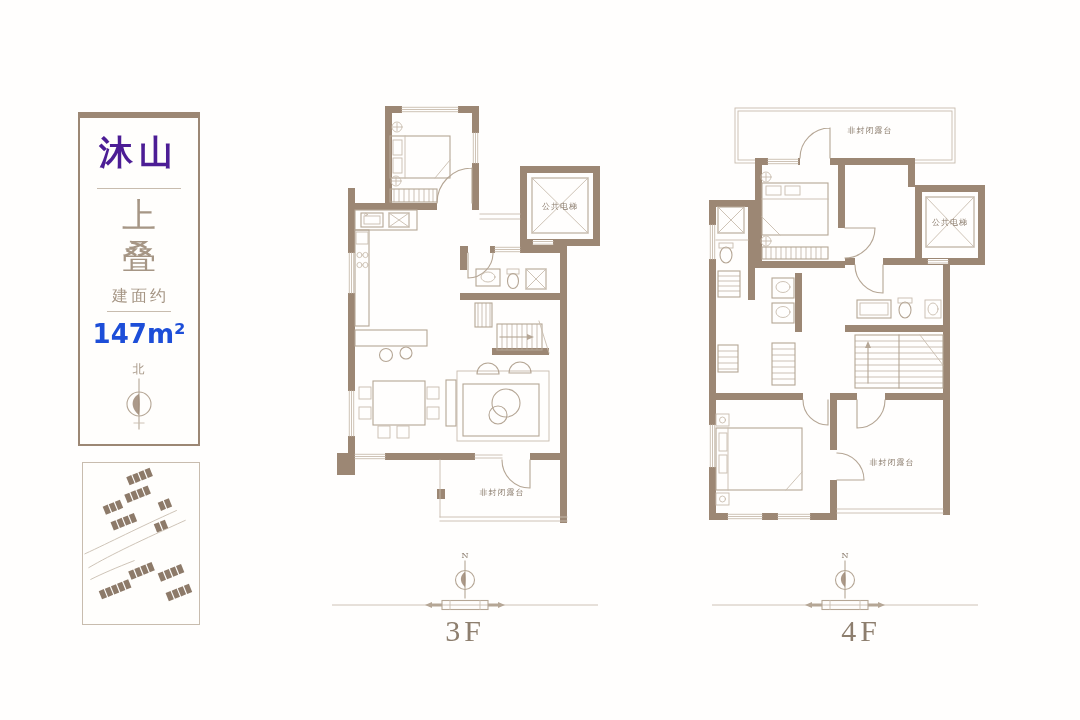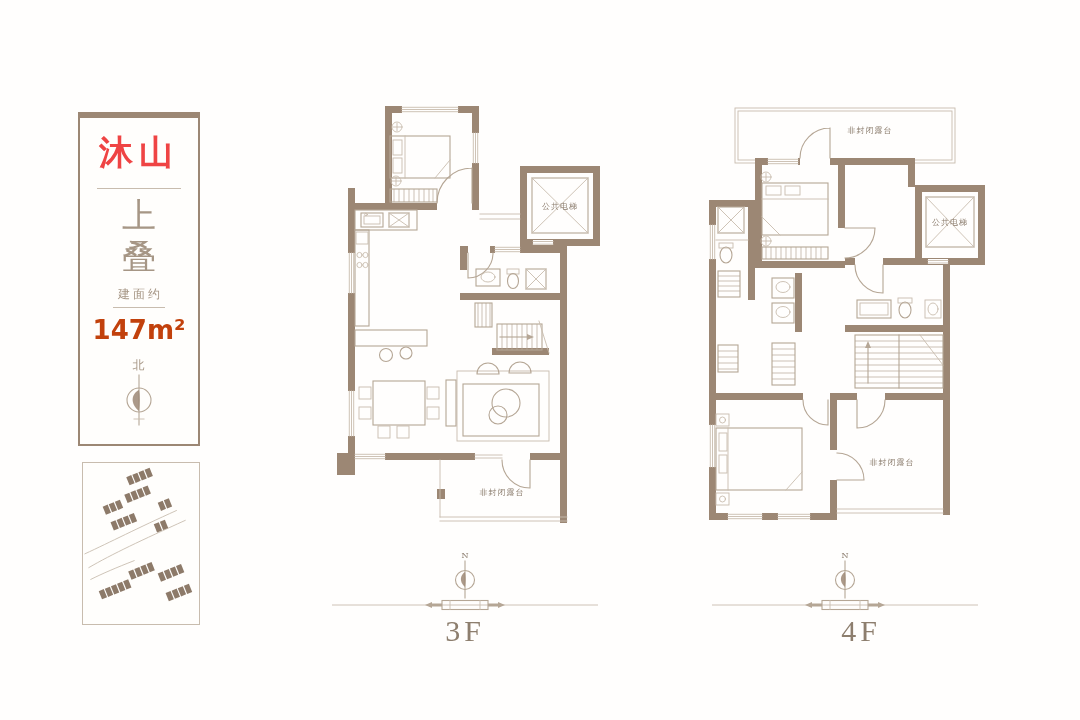--- a/index.html
+++ b/index.html
@@ -2,27 +2,27 @@
 <html><head>
 <meta charset="utf-8">
 <style>
   html,body{margin:0;padding:0;background:#ffffff;}
   .page{position:relative;width:1080px;height:720px;background:#fffefd;overflow:hidden;
         font-family:"DejaVu Sans","Liberation Sans",sans-serif;}
   
   .info-card{position:absolute;left:78px;top:112px;width:118px;height:326px;
     border:2px solid #9c8774;border-top:6px solid #9c8774;background:#fffefc;
     display:flex;flex-direction:column;align-items:center;}
-  .brand{margin-top:12px;font-size:34px;font-weight:700;color:#ef4444;letter-spacing:6px;
+  .brand{margin-top:12px;font-size:34px;font-weight:700;color:#4c1d95;letter-spacing:6px;
     font-family:"DejaVu Serif","Liberation Serif",serif;}
   .divider{width:84px;height:1px;background:#c8bcae;margin:12px 0 6px 0;}
   .type-char{font-size:34px;color:#a69685;line-height:1.22;font-family:"DejaVu Serif","Liberation Serif",serif;}
-  .area-label{margin-top:8px;font-size:12px;color:#a69685;letter-spacing:3px;
+  .area-label{margin-top:8px;font-size:16px;color:#a69685;letter-spacing:3px;
     border-bottom:1px solid #c8bcae;padding:0 2px 4px 5px;}
-  .area-value{margin-top:7px;font-size:26px;color:#c2410c;font-weight:600;}
+  .area-value{margin-top:7px;font-size:26px;color:#1d4ed8;font-weight:600;}
   .north-label{margin-top:12px;font-size:12px;color:#a69685;letter-spacing:1px;}
   
   .site-map{position:absolute;left:82px;top:462px;width:116px;height:161px;
     border:1px solid #c8bcae;background:#fffefc;}
   
   .plan-3f{position:absolute;left:330px;top:93px;width:285px;height:445px;}
   .plan-4f{position:absolute;left:700px;top:95px;width:290px;height:440px;}
   
   .w{fill:#9c8774;stroke:none;}
   .tn{fill:none;stroke:#b5a695;stroke-width:1.1;stroke-linecap:square;}

